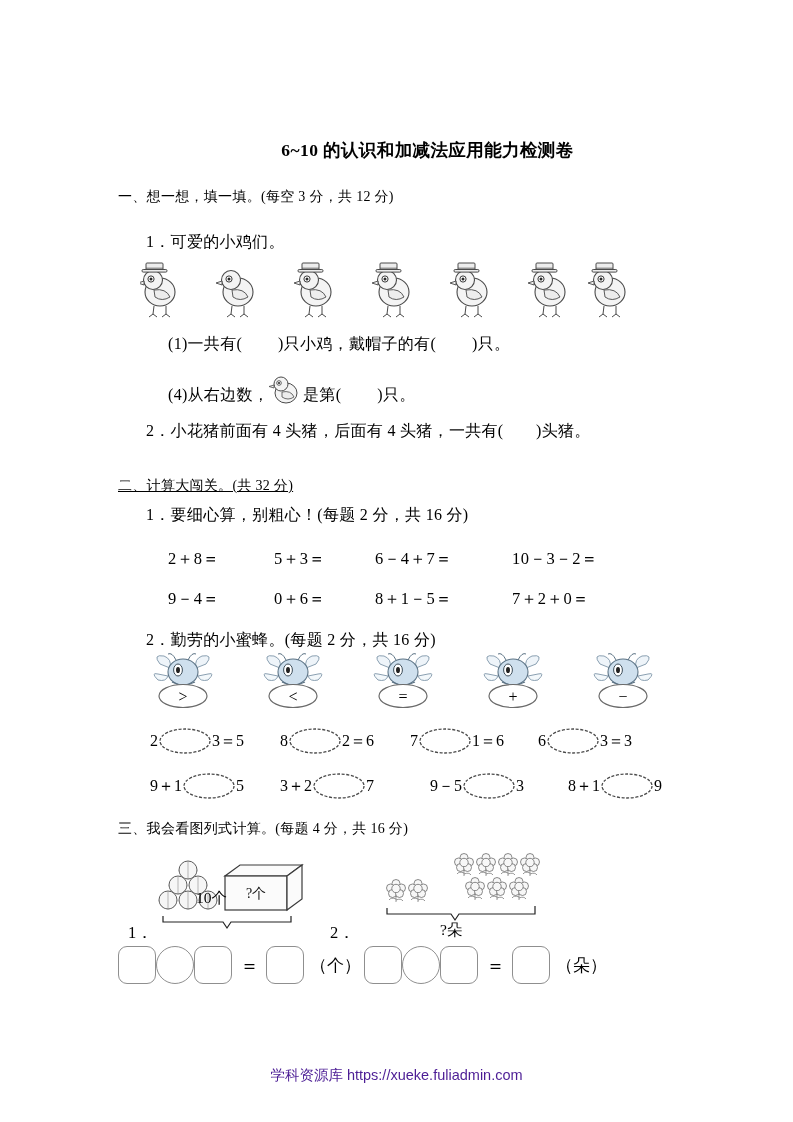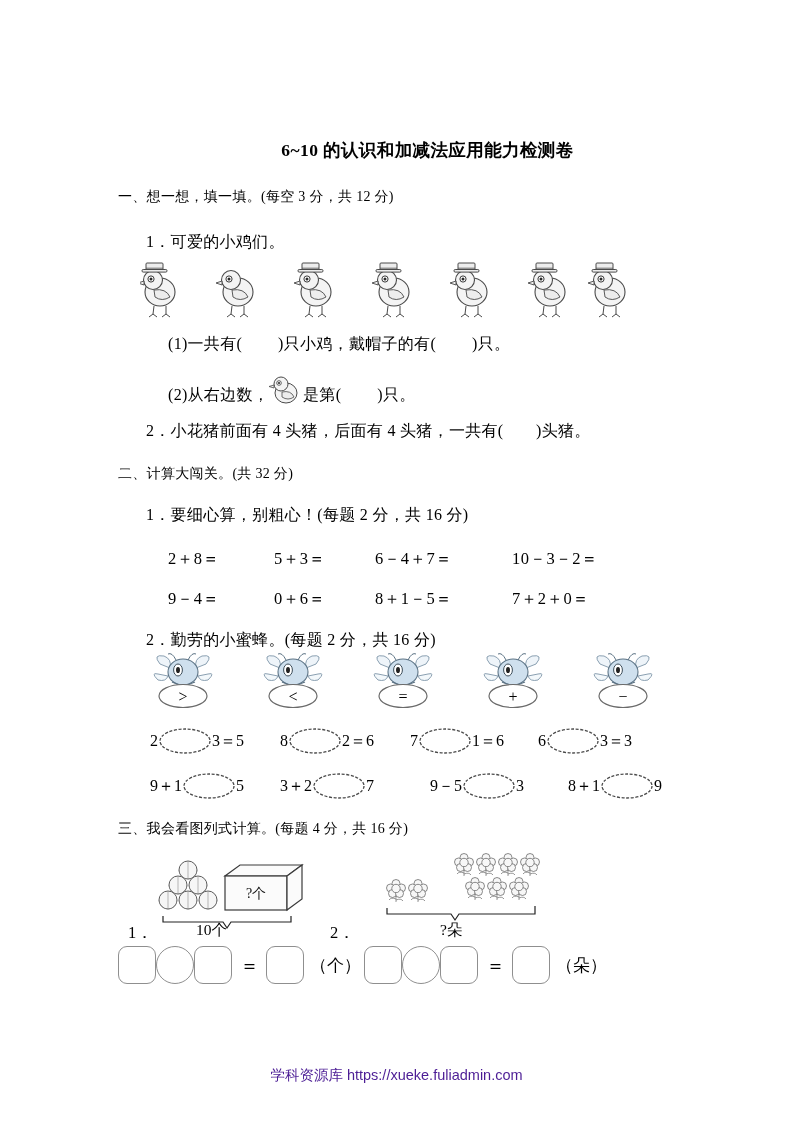--- a/index.html
+++ b/index.html
@@ -211,35 +211,35 @@
           </g>
         </g>
     </svg>
   </div>
 
   <div class="q-line" style="left:168px; top:334px;">
     <span>(1)一共有(</span><span style="display:inline-block;width:36px;"></span><span>)只小鸡，戴帽子的有(</span><span style="display:inline-block;width:36px;"></span><span>)只。</span>
   </div>
 
   <div class="q-line" style="left:168px; top:381px;">
-    <span>(2)从右边数，</span><span class="inline-chick">
+    <span>(4)从右边数，</span><span class="inline-chick">
       <svg width="34" height="30" viewBox="0 0 34 30" style="position:absolute;left:0;top:-6px;">
         <ellipse cx="17" cy="18" rx="11" ry="10" fill="#f4f4f4" stroke="#4a4a4a" stroke-width="1"></ellipse>
         <circle cx="12" cy="9" r="7" fill="#f4f4f4" stroke="#4a4a4a" stroke-width="1"></circle>
         <circle cx="10" cy="8" r="2.3" fill="#fff" stroke="#3a3a3a" stroke-width="0.8"></circle>
         <circle cx="10" cy="8" r="1.1" fill="#2b2b2b"></circle>
         <path d="M5 10 L0 11.5 L5 13 Z" fill="#f0f0f0" stroke="#4a4a4a" stroke-width="0.8"></path>
         <path d="M13 17 Q22 15 25 22 Q19 26 13 22 Z" fill="#ededed" stroke="#4a4a4a" stroke-width="0.8"></path>
       </svg>
     </span><span>是第(</span><span style="display:inline-block;width:36px;"></span><span>)只。</span>
   </div>
 
   <div class="q-line" style="left:146px; top:421px;">2．小花猪前面有 4 头猪，后面有 4 头猪，一共有(　　)头猪。</div>
 
-  <div class="sec-head" style="top:465px;">二、计算大闯关。(共 32 分)</div>
+  <div class="sec-head" style="top:477px;text-decoration:underline;">二、计算大闯关。(共 32 分)</div>
 
   <div class="q-line" style="left:146px; top:505px;">1．要细心算，别粗心！(每题 2 分，共 16 分)</div>
 
   <div class="calc-cell" style="left:168px; top:548px;">2＋8＝</div>
   <div class="calc-cell" style="left:274px; top:548px;">5＋3＝</div>
   <div class="calc-cell" style="left:375px; top:548px;">6－4＋7＝</div>
   <div class="calc-cell" style="left:512px; top:548px;">10－3－2＝</div>
 
   <div class="calc-cell" style="left:168px; top:588px;">9－4＝</div>
   <div class="calc-cell" style="left:274px; top:588px;">0＋6＝</div>
@@ -376,21 +376,21 @@
         <polygon points="70,18 132,18 147,7 85,7"></polygon>
         <rect x="70" y="18" width="62" height="34"></rect>
         <polygon points="132,18 147,7 147,41 132,52"></polygon>
       </g>
       <text x="101" y="40" font-size="14" text-anchor="middle" fill="#111" font-family="Liberation Serif, serif">?个</text>
 
       <path d="M8 58 L8 64 L68 64 L72 70 L76 64 L136 64 L136 58" stroke="#222" stroke-width="1.2" fill="none"></path>
     </svg>
   </div>
   <div style="position:absolute; left:128px; top:922px; font-size:16.5px;">1．</div>
-  <div style="position:absolute; left:196px; top:920px; font-size:15.5px;">10个</div>
+  <div style="position:absolute; left:196px; top:888px; font-size:15.5px;">10个</div>
 
   <div class="pic-area" style="left:385px; top:852px; width:160px; height:90px;">
     <svg width="160" height="90" viewBox="0 0 160 90">
       <defs>
         <g id="flowerG">
           <g stroke="#5a5a5a" stroke-width="0.7" fill="#f7f7f7">
             <circle cx="9" cy="5.5" r="4"></circle>
             <circle cx="3.5" cy="10" r="4"></circle>
             <circle cx="14.5" cy="10" r="4"></circle>
             <circle cx="5.5" cy="15.5" r="4"></circle>

